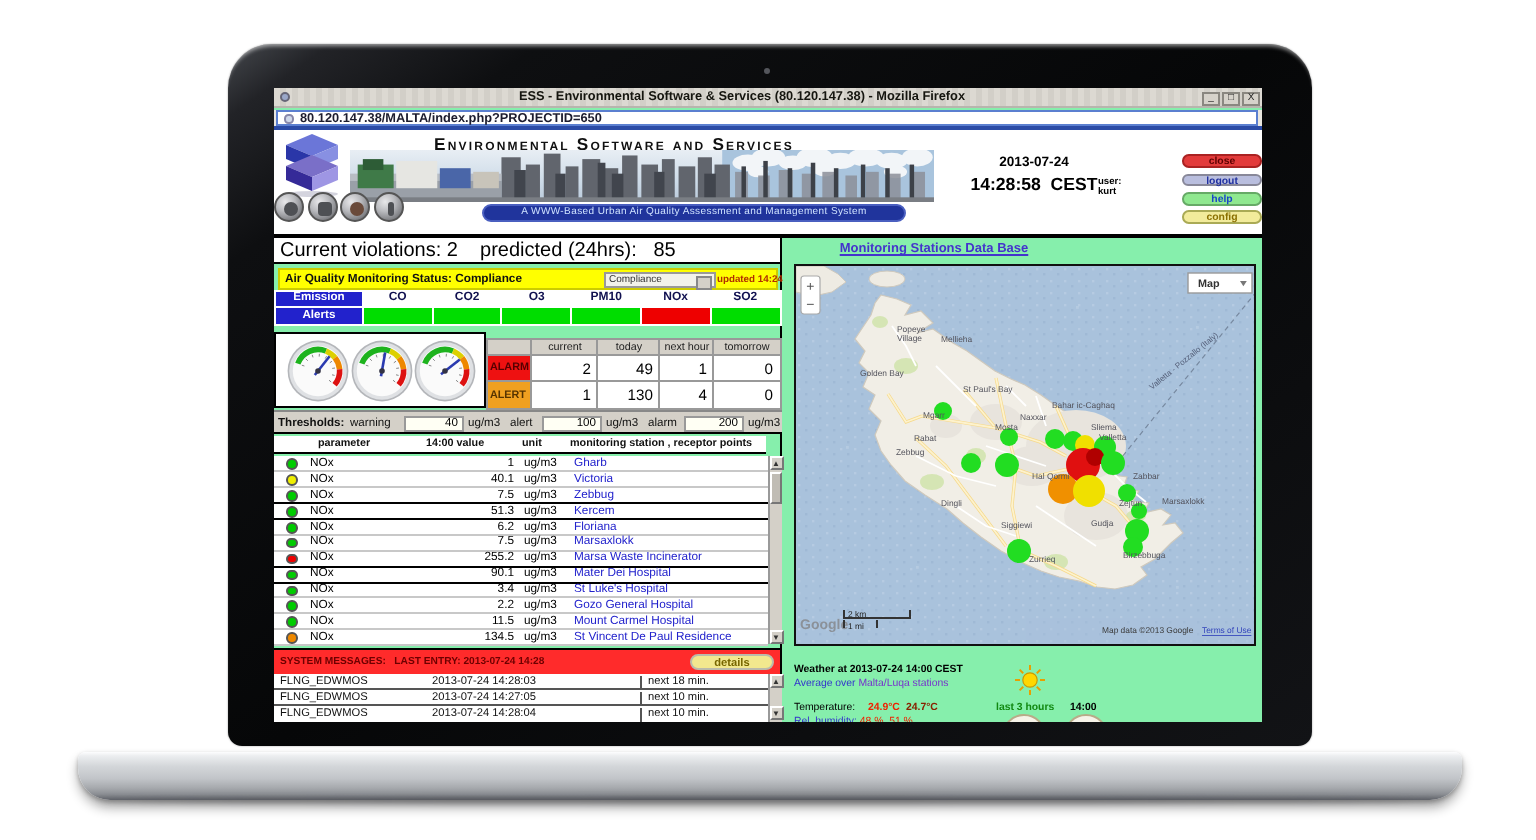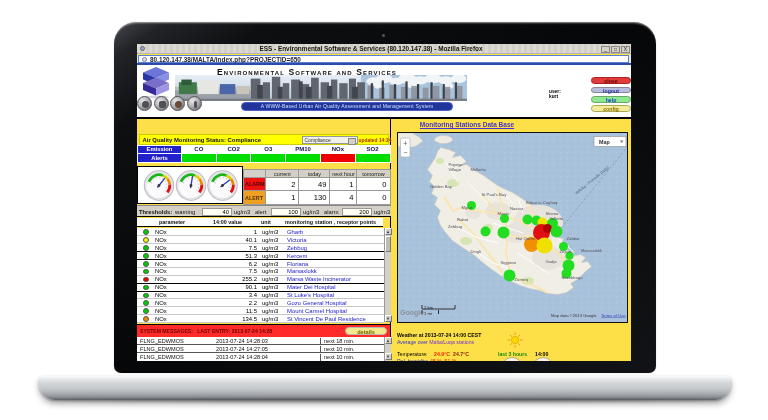--- a/index.html
+++ b/index.html
@@ -6,21 +6,21 @@
 html,body { width:768px; height:420px; background:#ffffff; font-family:"Liberation Sans", sans-serif; overflow:hidden; }
 #stage { position:absolute; left:0; top:0; width:768px; height:420px; }
 
 
 #lid { position:absolute; left:114px; top:22px; width:542px; height:351px;
   background: linear-gradient(145deg,#45484d 0%, #222327 5%, #0e0f11 15%, #060708 50%, #121316 100%);
   border-radius: 22px 22px 7px 7px;
   box-shadow: 0 0 1px rgba(0,0,0,.4), inset 0 2.5px 2px -1.5px rgba(255,255,255,.6);
 }
 #webcam { position:absolute; left:381.5px; top:33.5px; width:3.2px; height:3.2px; border-radius:50%; background:#54565c; }
-#screen { position:absolute; left:137px; top:44px; width:494px; height:317px; background:#fde047; overflow:hidden; font-family:"Liberation Sans", sans-serif; }
+#screen { position:absolute; left:137px; top:44px; width:494px; height:317px; background:#86efac; overflow:hidden; font-family:"Liberation Sans", sans-serif; }
 #base { position:absolute; left:39px; top:376px; width:692px; height:24px;
   background: linear-gradient(180deg,#fdfdfe 0%, #eceef0 8%, #d3d6d9 30%, #c2c5c9 55%, #a6a9ad 75%, #8b8e93 88%, #60636a 100%);
   border-radius: 4px 4px 16px 16px;
   box-shadow: 0 4px 6px rgba(0,0,0,.32), 0 1px 2px rgba(0,0,0,.25);
 }
 #base:after { content:""; position:absolute; left:10px; right:10px; bottom:-2px; height:3px; background:rgba(60,60,64,.45); filter:blur(1.5px); border-radius:50%; }
 
 
 #titlebar { position:absolute; left:0; top:0; width:494px; height:9.5px;
   background: repeating-linear-gradient(90deg,#dcd9d2 0 3px,#d2cfc8 3px 6px);
@@ -242,30 +242,37 @@
       <div class="rbtn" style="left:16.5px;">
           <div class="ric"></div>
         </div>
       <div class="rbtn" style="left:33px;">
           <div class="ric" style="border-radius:50%; background:#6a4a3a;"></div>
         </div>
       <div class="rbtn" style="left:49.5px;">
           <div class="ric" style="width:3px; left:6px;"></div>
         </div>
       <div id="bluepill">A WWW-Based Urban Air Quality Assessment and Management System</div>
+      <div id="dateblk">
+          <div class="d1">2013-07-24</div>
+          <div class="d2">14:28:58&nbsp; CEST</div>
+        </div>
       <div id="userblk">user:<br>kurt</div>
       <div class="hpill" id="hp1">close</div>
       <div class="hpill" id="hp2">logout</div>
       <div class="hpill" id="hp3">help</div>
       <div class="hpill" id="hp4">config</div>
     </div>
 
     <div id="topline"></div>
     <div id="vdivider"></div>
 
+    <div id="violbox">
+        <div class="t">Current violations: 2&nbsp;&nbsp;&nbsp;&nbsp;predicted (24hrs):&nbsp;&nbsp; 85</div>
+      </div>
     <div id="yellowbar">
       <div class="t">Air Quality Monitoring Status: Compliance</div>
       <div id="ybsel">Compliance</div>
       <div id="ybup">updated 14:24</div>
     </div>
     <div id="emtbl">
       <table>
         <tbody>
             <tr>
               <td class="lbl">Emission</td>

